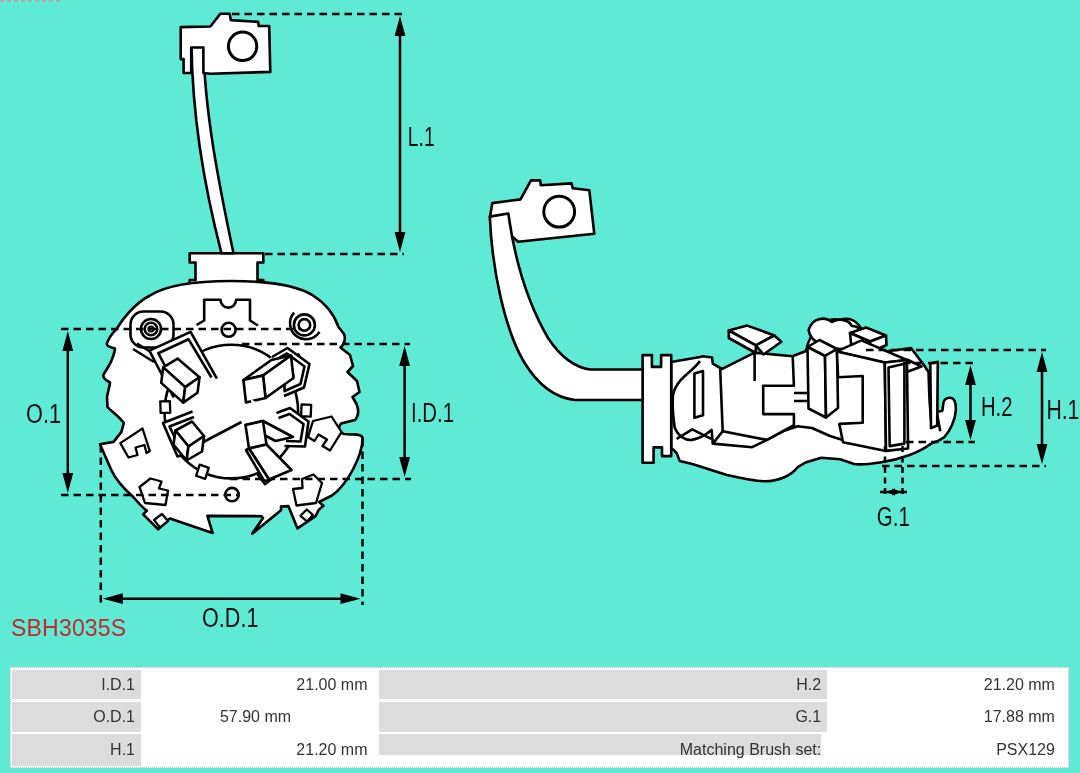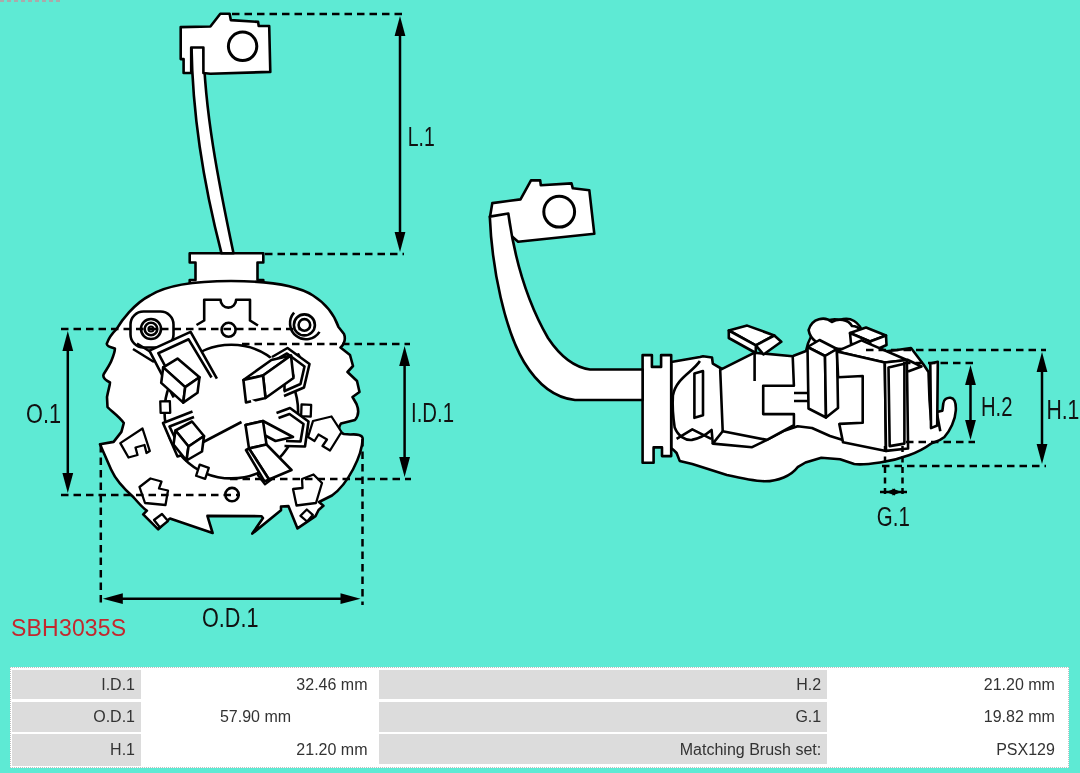--- a/index.html
+++ b/index.html
@@ -228,24 +228,24 @@
   <text x="411" y="422.4" textLength="43" lengthAdjust="spacingAndGlyphs">I.D.1</text>
   <text x="202" y="626.7" textLength="56.5" lengthAdjust="spacingAndGlyphs">O.D.1</text>
   <text x="981" y="416.3" textLength="31.5" lengthAdjust="spacingAndGlyphs">H.2</text>
   <text x="1046.4" y="419.3" textLength="33" lengthAdjust="spacingAndGlyphs">H.1</text>
   <text x="876.8" y="526.4" textLength="33" lengthAdjust="spacingAndGlyphs">G.1</text>
 </g>
 </svg>
 <div id="code">SBH3035S</div>
 <div id="tbl"></div>
 <div class="cell lab" style="left:12px;top:669.5px;width:123px;height:29.5px;line-height:29.5px;padding-right:6px;">I.D.1</div>
-<div class="cell val" style="left:143.5px;top:669.5px;width:224px;height:29.5px;line-height:29.5px;padding-right:9px;">32.46 mm</div>
+<div class="cell val" style="left:143.5px;top:669.5px;width:224px;height:29.5px;line-height:29.5px;padding-right:9px;">21.00 mm</div>
 <div class="cell lab" style="left:379px;top:669.5px;width:442.2px;height:29.5px;line-height:29.5px;padding-right:6px;">H.2</div>
 <div class="cell val" style="left:831.4px;top:669.5px;width:223.5px;height:29.5px;line-height:29.5px;padding-right:9px;">21.20 mm</div>
 <div class="cell lab" style="left:12px;top:701.5px;width:123px;height:30.5px;line-height:30.5px;padding-right:6px;">O.D.1</div>
 <div class="cell val" style="left:143.5px;top:701.5px;width:224px;height:30.5px;line-height:30.5px;padding-right:9px;text-align:center;">57.90 mm</div>
 <div class="cell lab" style="left:379px;top:701.5px;width:442.2px;height:30.5px;line-height:30.5px;padding-right:6px;">G.1</div>
-<div class="cell val" style="left:831.4px;top:701.5px;width:223.5px;height:30.5px;line-height:30.5px;padding-right:9px;">19.82 mm</div>
+<div class="cell val" style="left:831.4px;top:701.5px;width:223.5px;height:30.5px;line-height:30.5px;padding-right:9px;">17.88 mm</div>
 <div class="cell lab" style="left:12px;top:734px;width:123px;height:31.5px;line-height:31.5px;padding-right:6px;">H.1</div>
 <div class="cell val" style="left:143.5px;top:734px;width:224px;height:31.5px;line-height:31.5px;padding-right:9px;">21.20 mm</div>
-<div class="cell lab" style="left:379px;top:734px;width:442.2px;height:30px;line-height:31.5px;padding-right:6px;">Matching Brush set:</div>
+<div class="cell lab" style="left:379px;top:734px;width:442.2px;height:21px;line-height:31.5px;">Matching Brush set:</div>
 <div class="cell val" style="left:831.4px;top:734px;width:223.5px;height:31.5px;line-height:31.5px;padding-right:9px;">PSX129</div>
 </div>
 
 </body></html>

